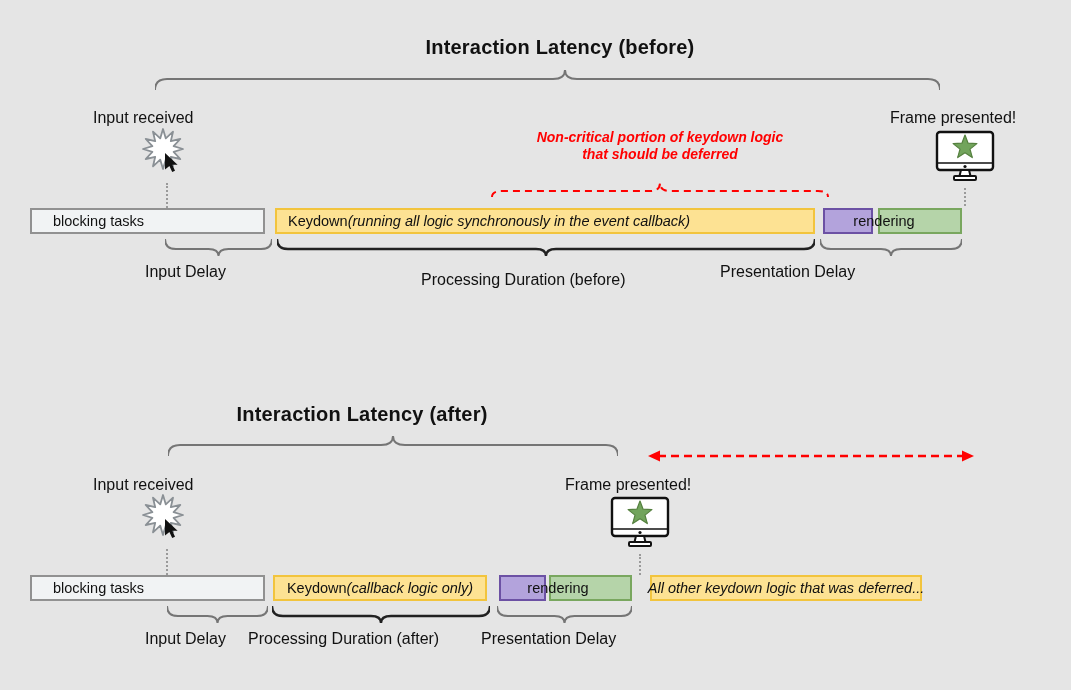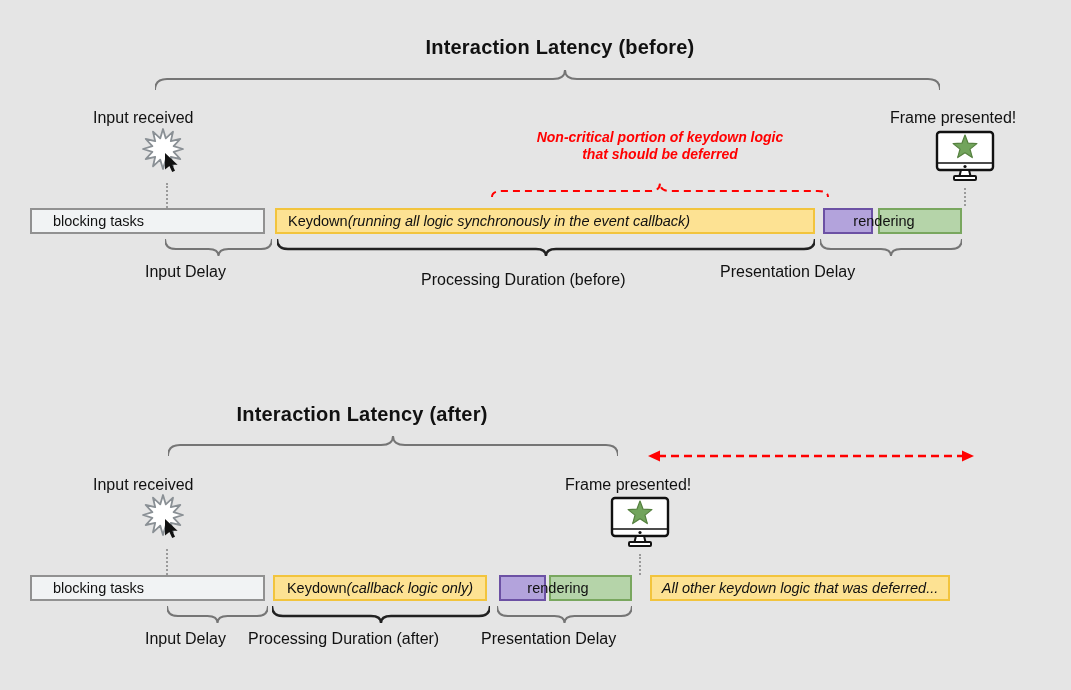--- a/index.html
+++ b/index.html
@@ -121,21 +121,21 @@
   <div class="bar bar-gray pad-l" style="left:30px; top:575px; width:235px;">
     <span>blocking tasks</span>
   </div>
   <div class="bar bar-yellow centered" style="left:273px; top:575px; width:214px;">
     <span>Keydown </span>
     <span class="ital">(callback logic only)</span>
   </div>
   <div class="bar bar-purple" style="left:499px; top:575px; width:47px;"></div>
   <div class="bar bar-green" style="left:549px; top:575px; width:83px;"></div>
   <div class="overlay-lbl" style="left:517px; top:575px; width:82px;">rendering</div>
-  <div class="bar bar-yellow centered ital" style="left:650px; top:575px; width:300px;">
+  <div class="bar bar-yellow centered ital" style="left:650px; top:575px; width:272px;">
     <span>All other keydown logic that was deferred...</span>
   </div>
 
   <svg class="abs" style="left:167px; top:606px;" width="101" height="17" viewBox="0 0 101 17">
     <path d="M0 0 Q0 10 11 10 L40.5 10 Q50.5 10 50.5 17 Q50.5 10 60.5 10 L90 10 Q101 10 101 0" fill="none" stroke="#757575" stroke-width="2" stroke-linecap="round"></path>
   </svg>
   <svg class="abs" style="left:272px; top:606px;" width="218" height="17" viewBox="0 0 218 17">
     <path d="M0 0 Q0 10 11 10 L99 10 Q109 10 109 17 Q109 10 119 10 L207 10 Q218 10 218 0" fill="none" stroke="#212121" stroke-width="2.4" stroke-linecap="round"></path>
   </svg>
   <svg class="abs" style="left:497px; top:606px;" width="135" height="17" viewBox="0 0 135 17">

